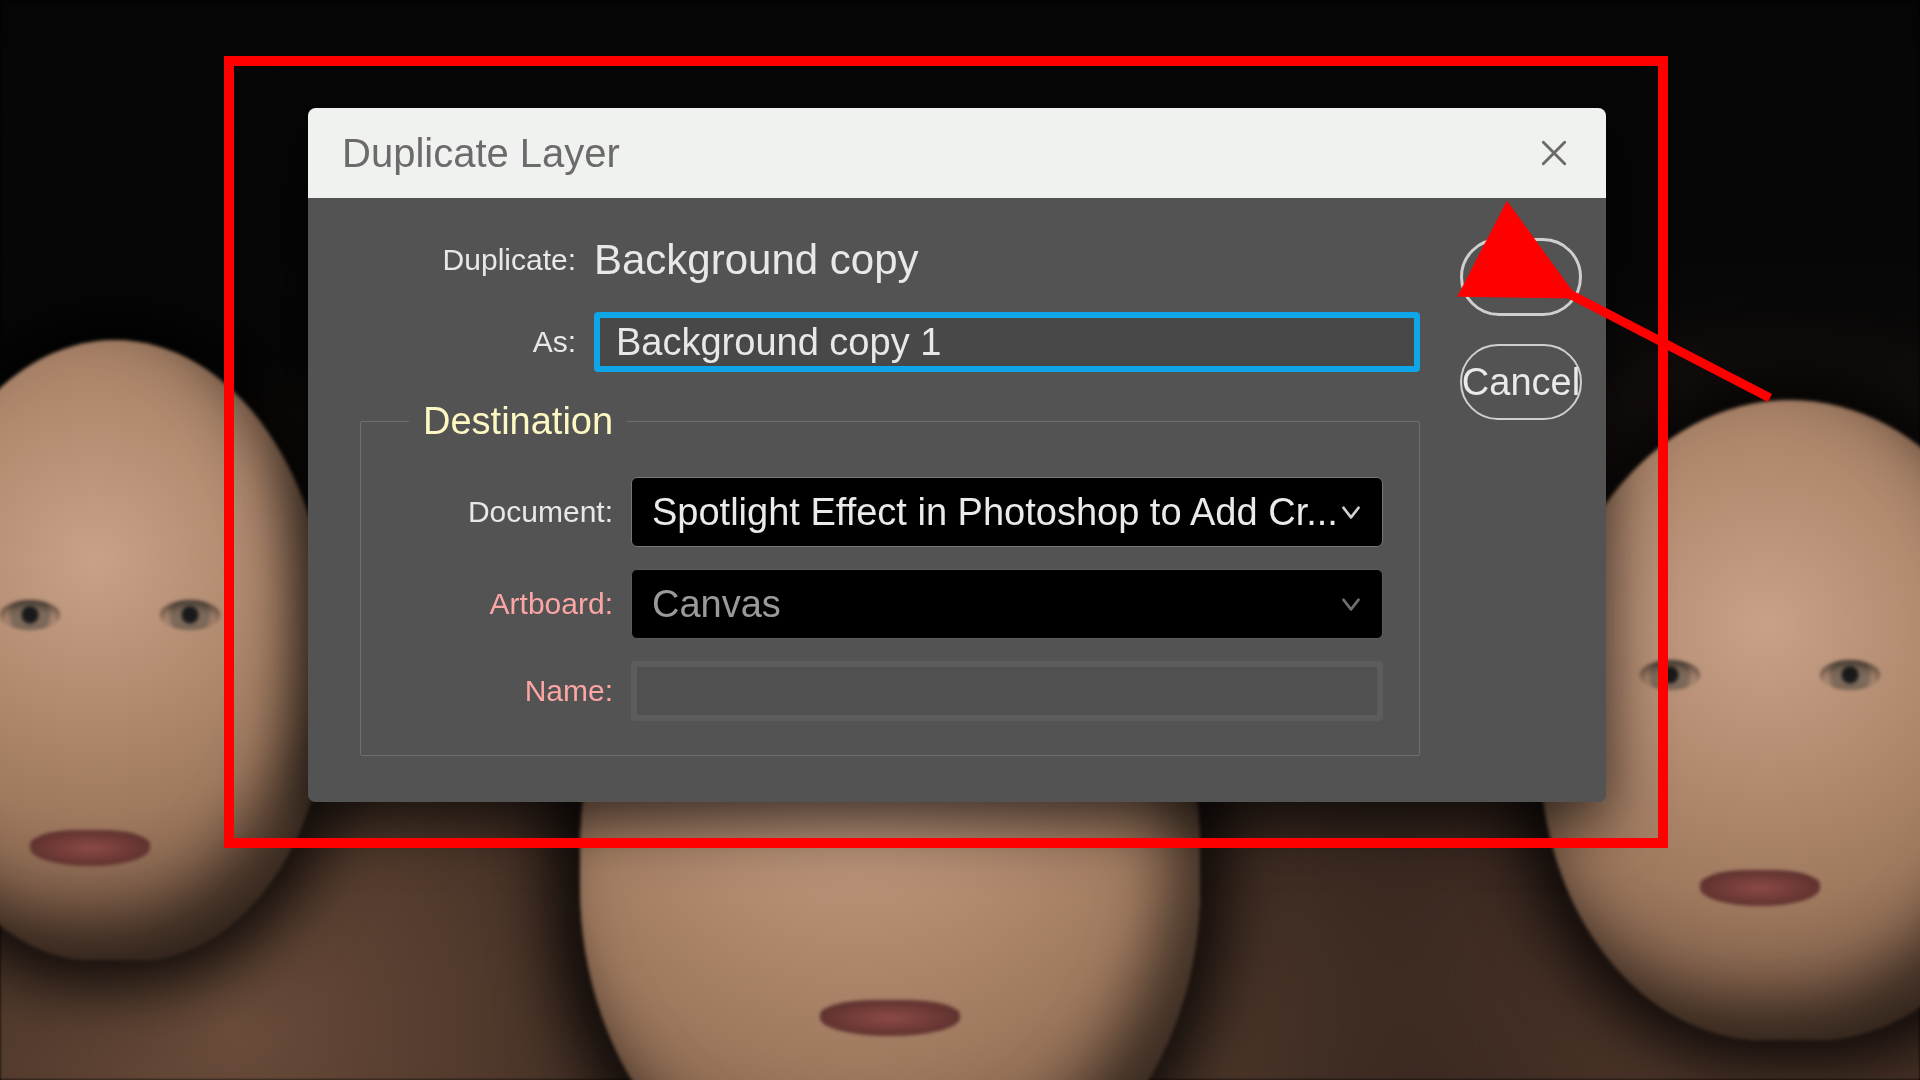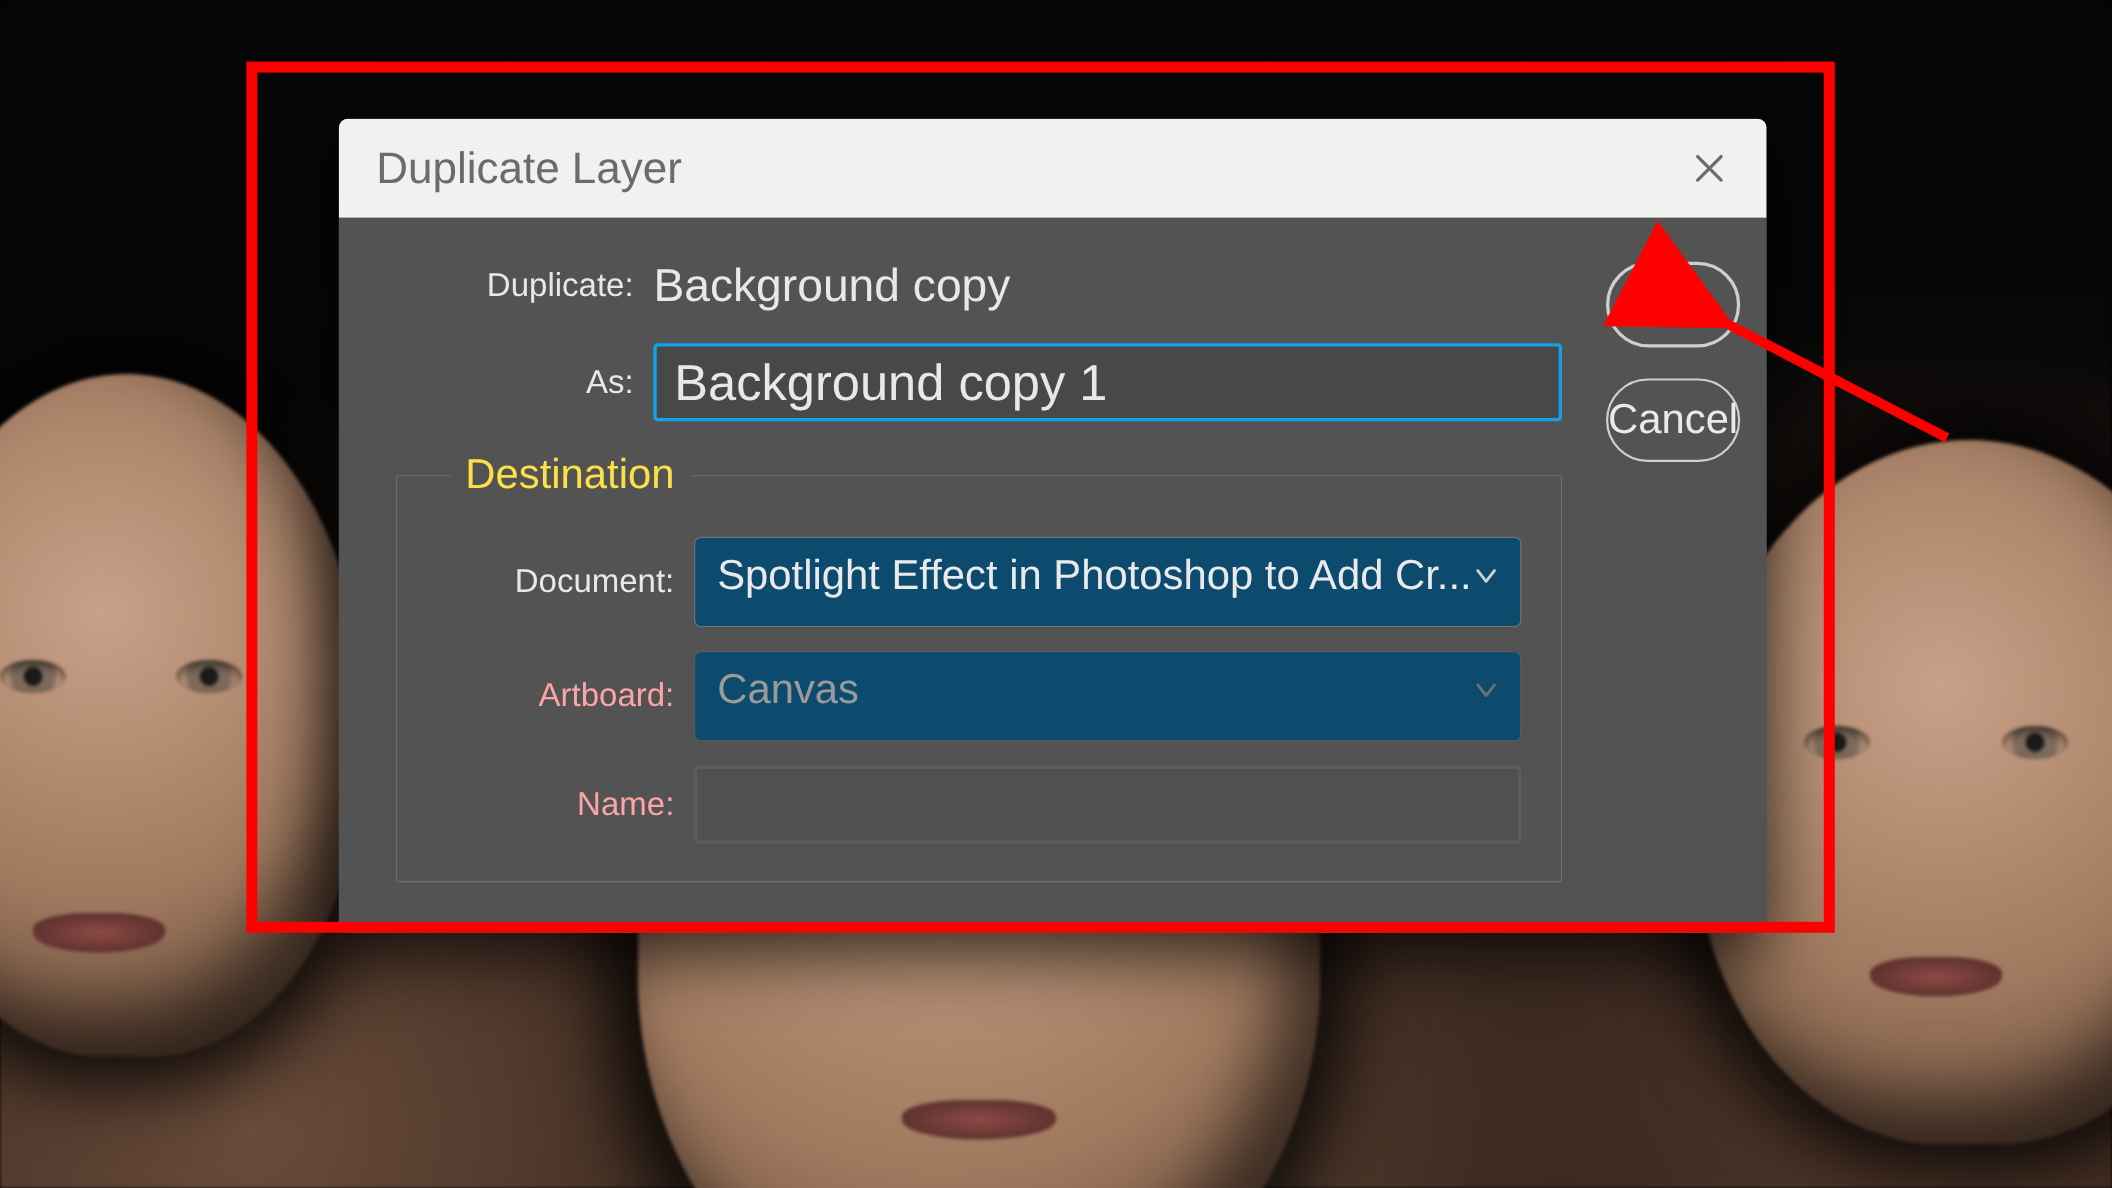--- a/index.html
+++ b/index.html
@@ -139,46 +139,46 @@
     color: #e8e8e8;
   }
   .form-row .lbl.dim { color: #fca5a5; }
   .form-row .val {
     font-size: 42px;
     color: #e8e8e8;
   }
 
   .text-input {
     flex: 1;
-    height: 71px;
+    height: 60px;
     background: #484848;
-    border: 3px solid #0ea5e9;
+    border: 6px solid #0ea5e9;
     border-radius: 4px;
     color: #e8e8e8;
-    font-size: 46px;
+    font-size: 38px;
     padding: 0 16px;
     font-family: inherit;
     box-sizing: border-box;
   }
   .text-input:disabled {
     color: #9a9a9a;
     background: #505050;
     border-color: #5c5c5c;
   }
 
   .select {
     flex: 1;
     height: 68px;
-    background: #0c4a6e;
+    background: #000000;
     border: 1px solid #767676;
     border-radius: 6px;
     display: flex;
     align-items: center;
     justify-content: space-between;
-    padding: 0 18px 12px 20px;
+    padding: 0 18px 0 20px;
     cursor: pointer;
   }
   .select .sel-text {
     font-size: 38px;
     color: #eaeaea;
     white-space: nowrap;
     overflow: hidden;
     text-overflow: ellipsis;
   }
   .select.disabled {
@@ -193,21 +193,21 @@
   .select.disabled .chev { color: #6f6f6f; }
 
   fieldset.dest {
     border: 1px solid #6f6f6f;
     border-radius: 2px;
     margin: 8px 0 0 16px;
     padding: 34px 36px 30px 20px;
   }
   fieldset.dest legend {
     font-size: 38px;
-    color: #fde047;
+    color: #fef9c3;
     padding: 0 14px;
     margin-left: 28px;
   }
   fieldset.dest .form-row { margin-bottom: 22px; }
   fieldset.dest .form-row:last-child { margin-bottom: 4px; }
 
   .btn {
     height: 72px;
     border-radius: 40px;
     border: 2px solid #cfcfcf;

